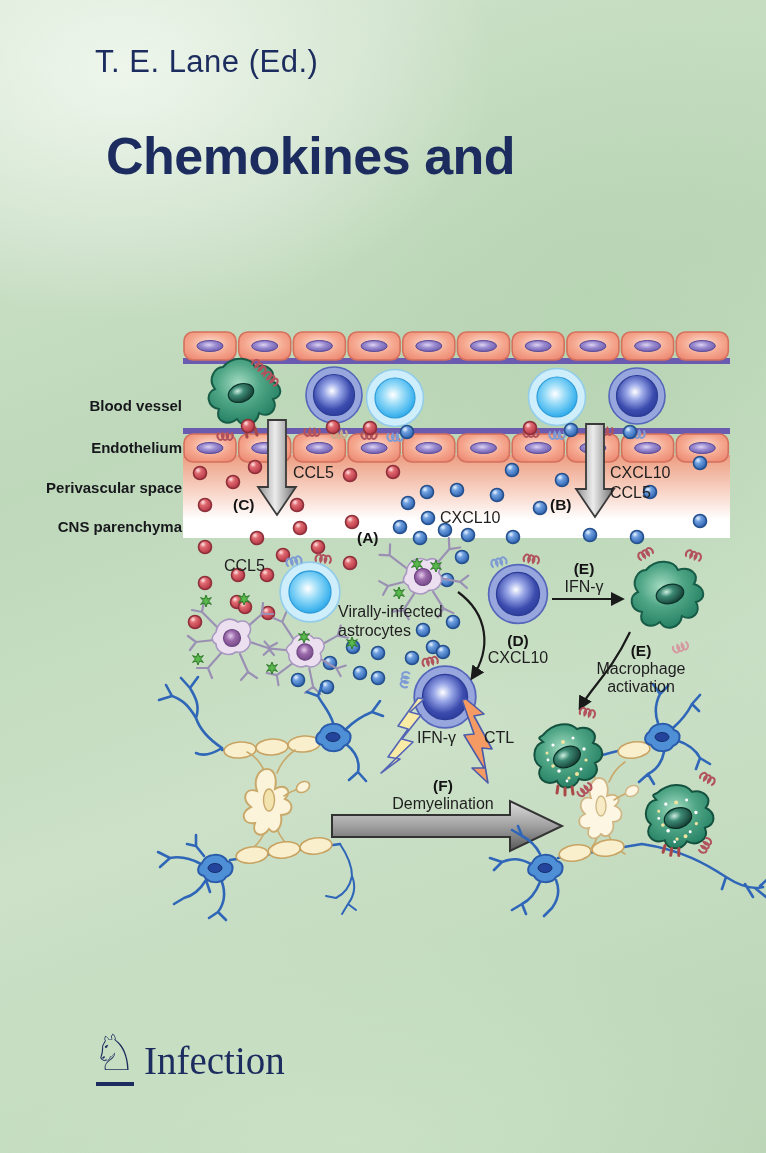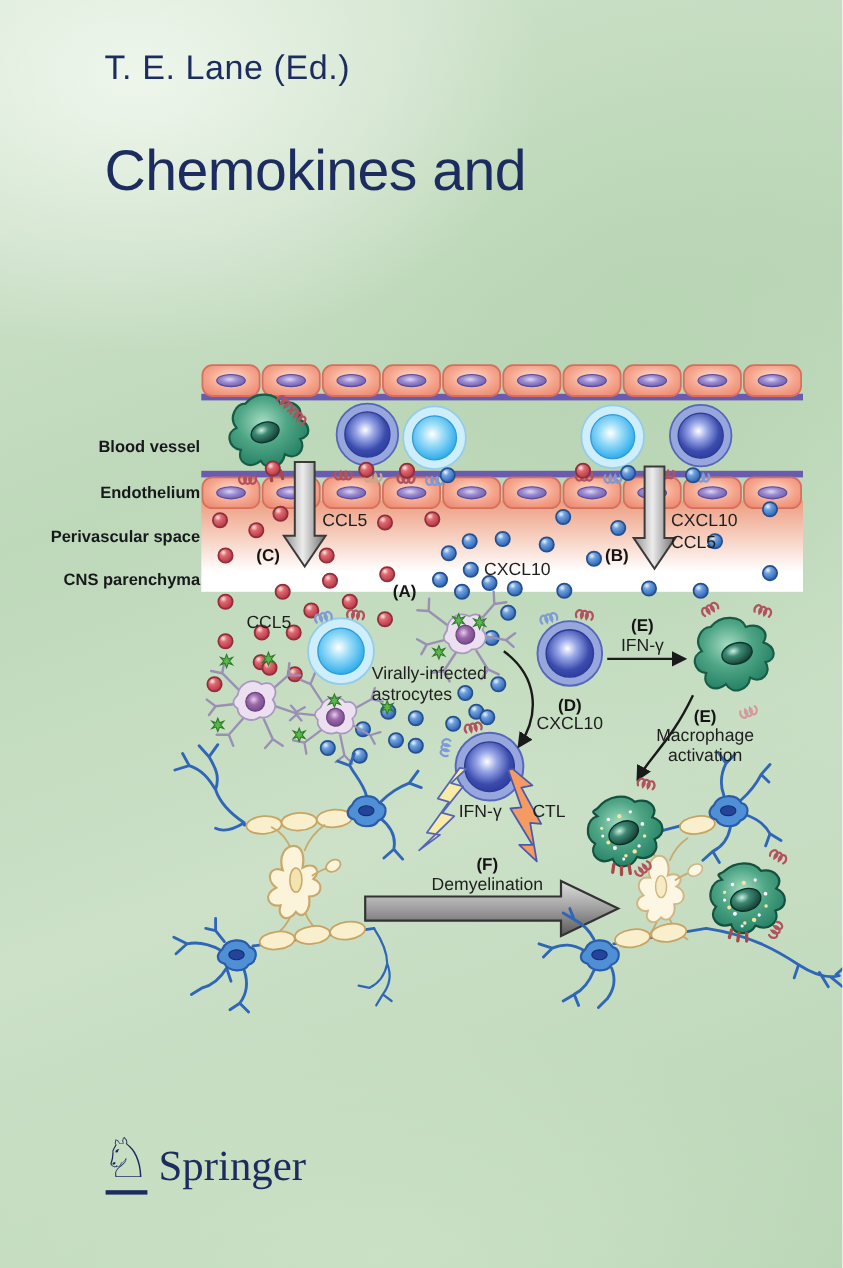--- a/index.html
+++ b/index.html
@@ -10,22 +10,22 @@
       radial-gradient(ellipse 480px 600px at 78% 30%, rgba(176,208,172,.55) 0%, rgba(176,208,172,0) 70%),
       radial-gradient(ellipse 700px 300px at 45% 99%, rgba(205,227,200,.8) 0%, rgba(205,227,200,0) 70%),
       linear-gradient(160deg,#d3e5cf 0%,#bed8ba 35%,#cce1c8 62%,#b9d4b5 100%);
     font-family:"Liberation Sans", sans-serif;
   }
   .author{
     position:absolute; left:95px; top:44px;
     font-size:31px; color:#1c2c5e; letter-spacing:.5px;
   }
   .title{
-    position:absolute; left:95px; top:122px;
-    font-size:52px; font-weight:normal; color:#1c2c5e;
+    position:absolute; left:106px; top:122px;
+    font-size:52px; font-weight:bold; color:#1c2c5e;
     line-height:68px; letter-spacing:-.5px;
   }
   .publisher{ position:absolute; left:92px; top:1030px; height:70px; }
   .horse{
     position:absolute; left:0; top:-2px; font-size:50px; color:#1c2c5e;
     font-family:"DejaVu Sans", sans-serif; line-height:50px;
   }
   .horse-underline{
     position:absolute; left:4px; top:52px; width:38px; height:4px; background:#1c2c5e;
   }
@@ -455,16 +455,16 @@
       <text class="anno" x="417" y="743">IFN-γ</text>
       <text class="anno" x="484" y="743">CTL</text>
       <text class="step" x="443" y="791" text-anchor="middle">(F)</text>
       <text class="anno" x="443" y="809" text-anchor="middle">Demyelination</text>
     </g>
   </svg>
 
   <div class="publisher">
     <div class="horse">♘</div>
     <div class="horse-underline"></div>
-    <div class="publisher-name">Springer</div>
+    <div class="publisher-name">Infection</div>
   </div>
 
 </div>
 
 </body></html>

